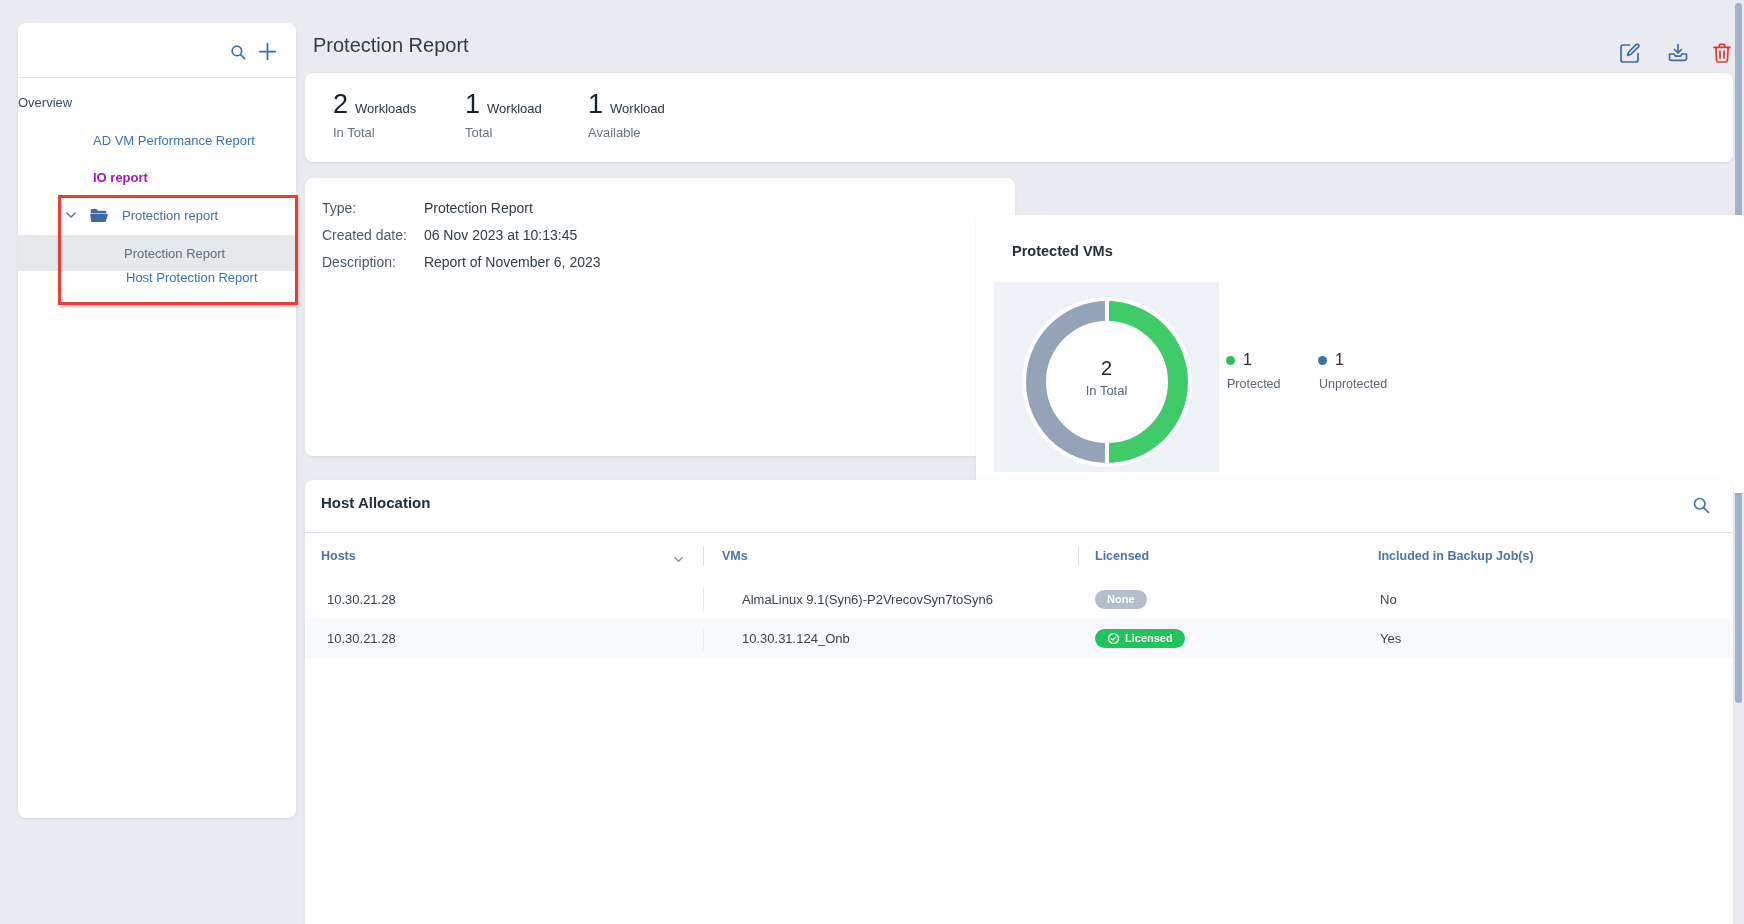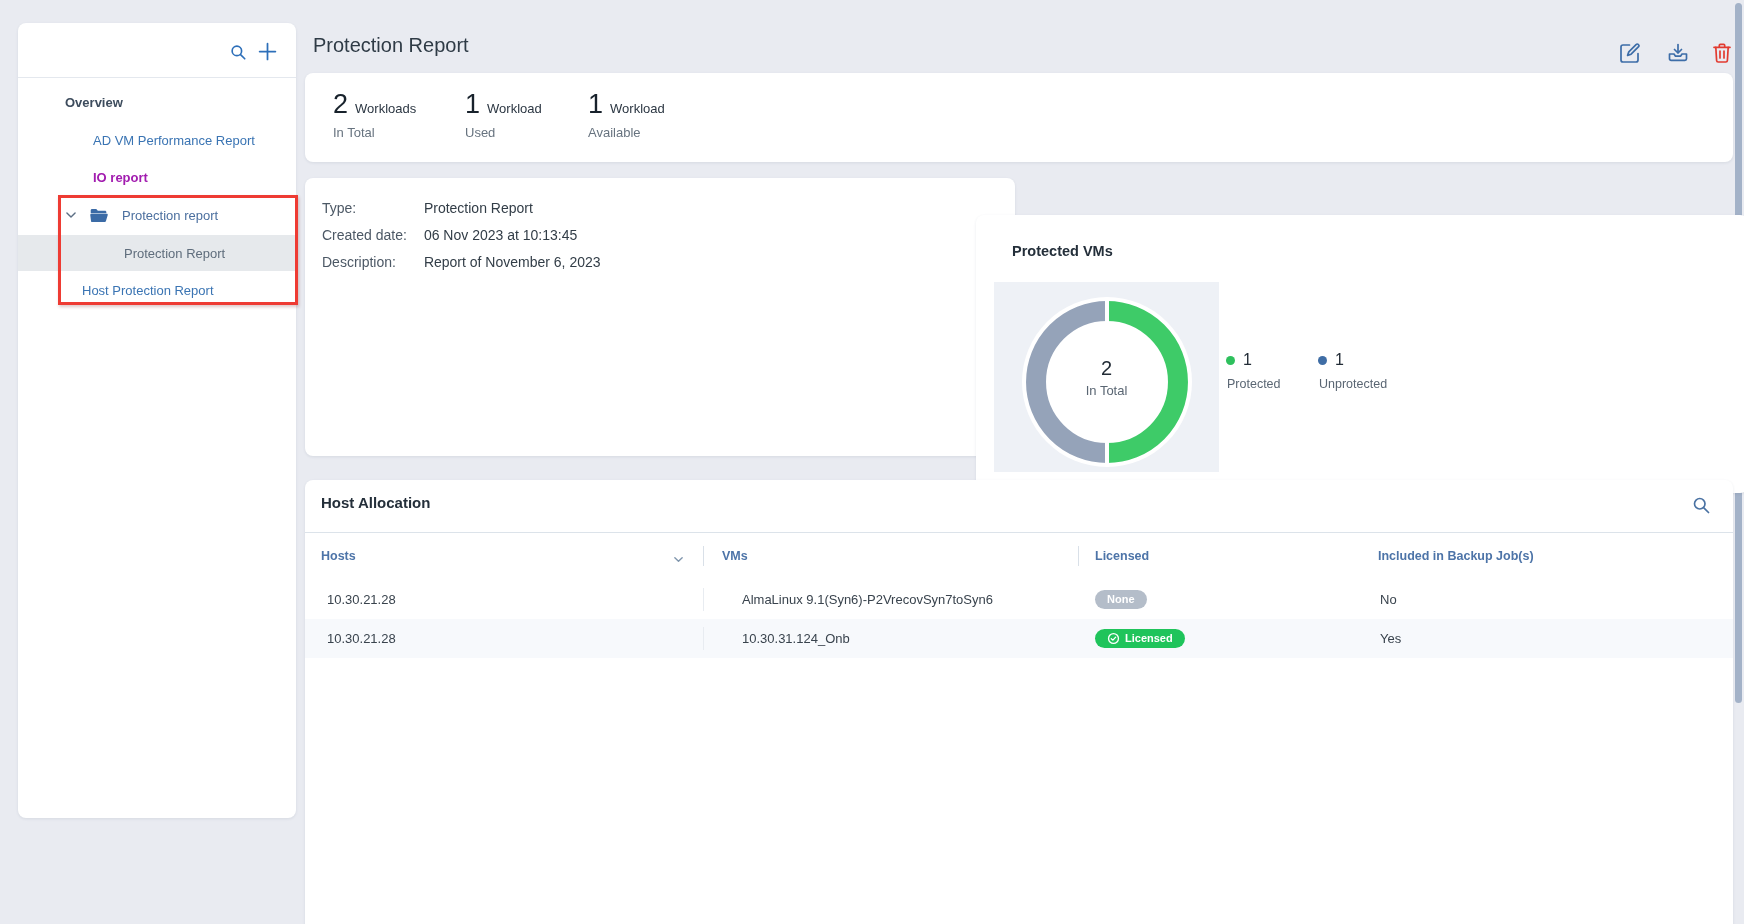--- a/index.html
+++ b/index.html
@@ -13,26 +13,26 @@
   .card {
     position:absolute; background:#fff; border-radius:8px;
     box-shadow:0 1px 3px rgba(50,70,100,0.10);
   }
   
   .sidebar { left:18px; top:23px; width:278px; height:795px; }
   .sb-toolbar { position:absolute; top:0; left:0; right:0; height:55px; border-bottom:1px solid #e4e8ee; }
   .sb-search { position:absolute; left:211px; top:20px; width:18px; height:18px; color:#2d6fb9; cursor:pointer; }
   .sb-plus   { position:absolute; left:239px; top:18px; width:21px; height:21px; color:#2d6fb9; cursor:pointer; }
   .tree-row { position:absolute; left:0; right:0; height:36px; display:flex; align-items:center; font-size:13px; cursor:pointer; }
-  .tr-overview { top:61px;  padding-left:47px; color:#3d4c5d;font-weight:bold; }
+  .tr-overview { top:61px;  color:#3d4c5d; }
   .tr-ad       { top:99px;  padding-left:75px; color:#3a74b3; }
   .tr-io       { top:136px; padding-left:75px; color:#3a74b3; }
   .tr-folder   { top:174px; padding-left:46px; color:#4b6f9f; }
   .tr-selected { top:212px; padding-left:106px; background:#e6e9ec; color:#5f6d7c; }
-  .tr-hostrep  { top:249px; padding-left:64px; color:#3a74b3; }
+  .tr-hostrep  { top:236px; padding-left:108px; color:#3a74b3; }
   .tree-chevron { width:14px; height:14px; color:#5c6f85; margin-right:10px; flex:none; }
   .folder-icon  { width:21px; height:18px; color:#3b6ba6; margin-right:13px; flex:none; }
   .annotation {
     position:absolute; left:58px; top:195px; width:240px; height:110px;
     border:3px solid #ee3b33; z-index:9; pointer-events:none;
     box-shadow:1px 2px 3px rgba(120,40,40,0.25);
   }
   
   .page-title { position:absolute; left:313px; top:34px; font-size:20px; font-weight:500; color:#2f3b46; }
   .hd-icon { position:absolute; top:41px; width:24px; height:24px; cursor:pointer; color:#3d6da8; }
@@ -175,21 +175,21 @@
       <span class="stat-value">2</span>
       <span class="stat-unit">Workloads</span>
     </div>
     <div class="stat-caption">In Total</div>
   </div>
   <div class="stat stat-1">
     <div class="stat-top">
       <span class="stat-value">1</span>
       <span class="stat-unit">Workload</span>
     </div>
-    <div class="stat-caption">Used</div>
+    <div class="stat-caption">Total</div>
   </div>
   <div class="stat stat-2">
     <div class="stat-top">
       <span class="stat-value">1</span>
       <span class="stat-unit">Workload</span>
     </div>
     <div class="stat-caption">Available</div>
   </div>
 </div>
 

